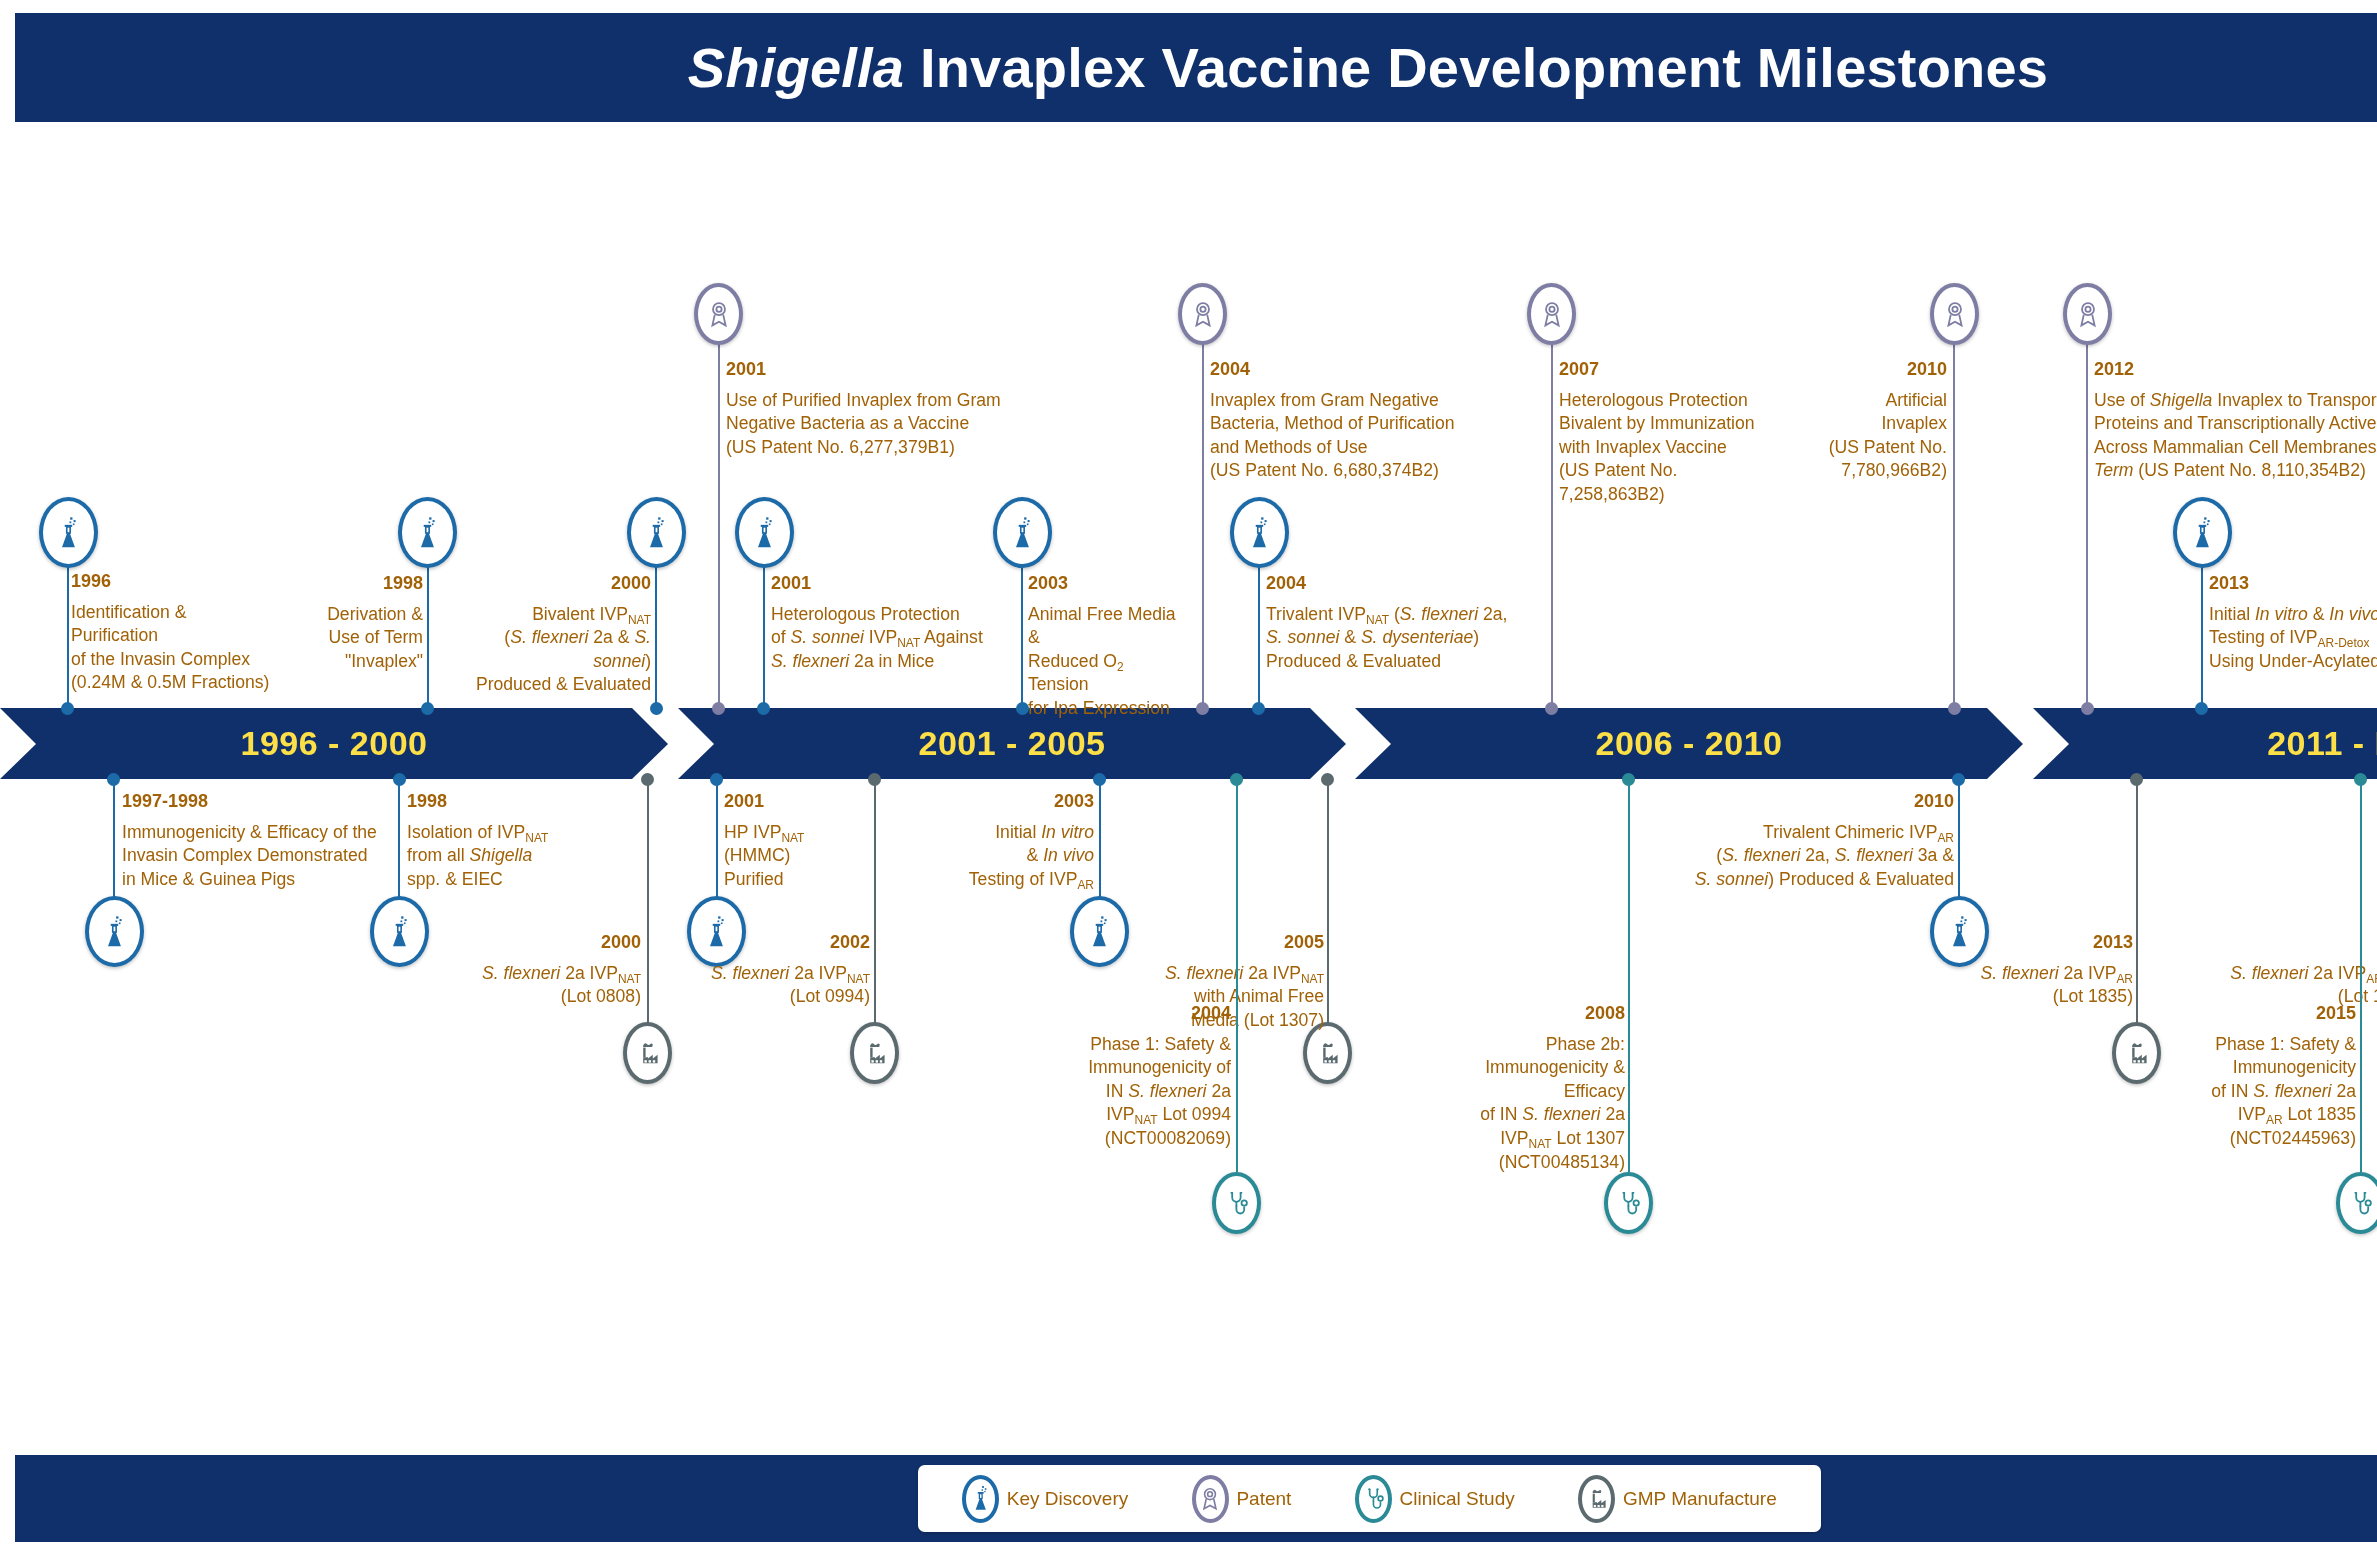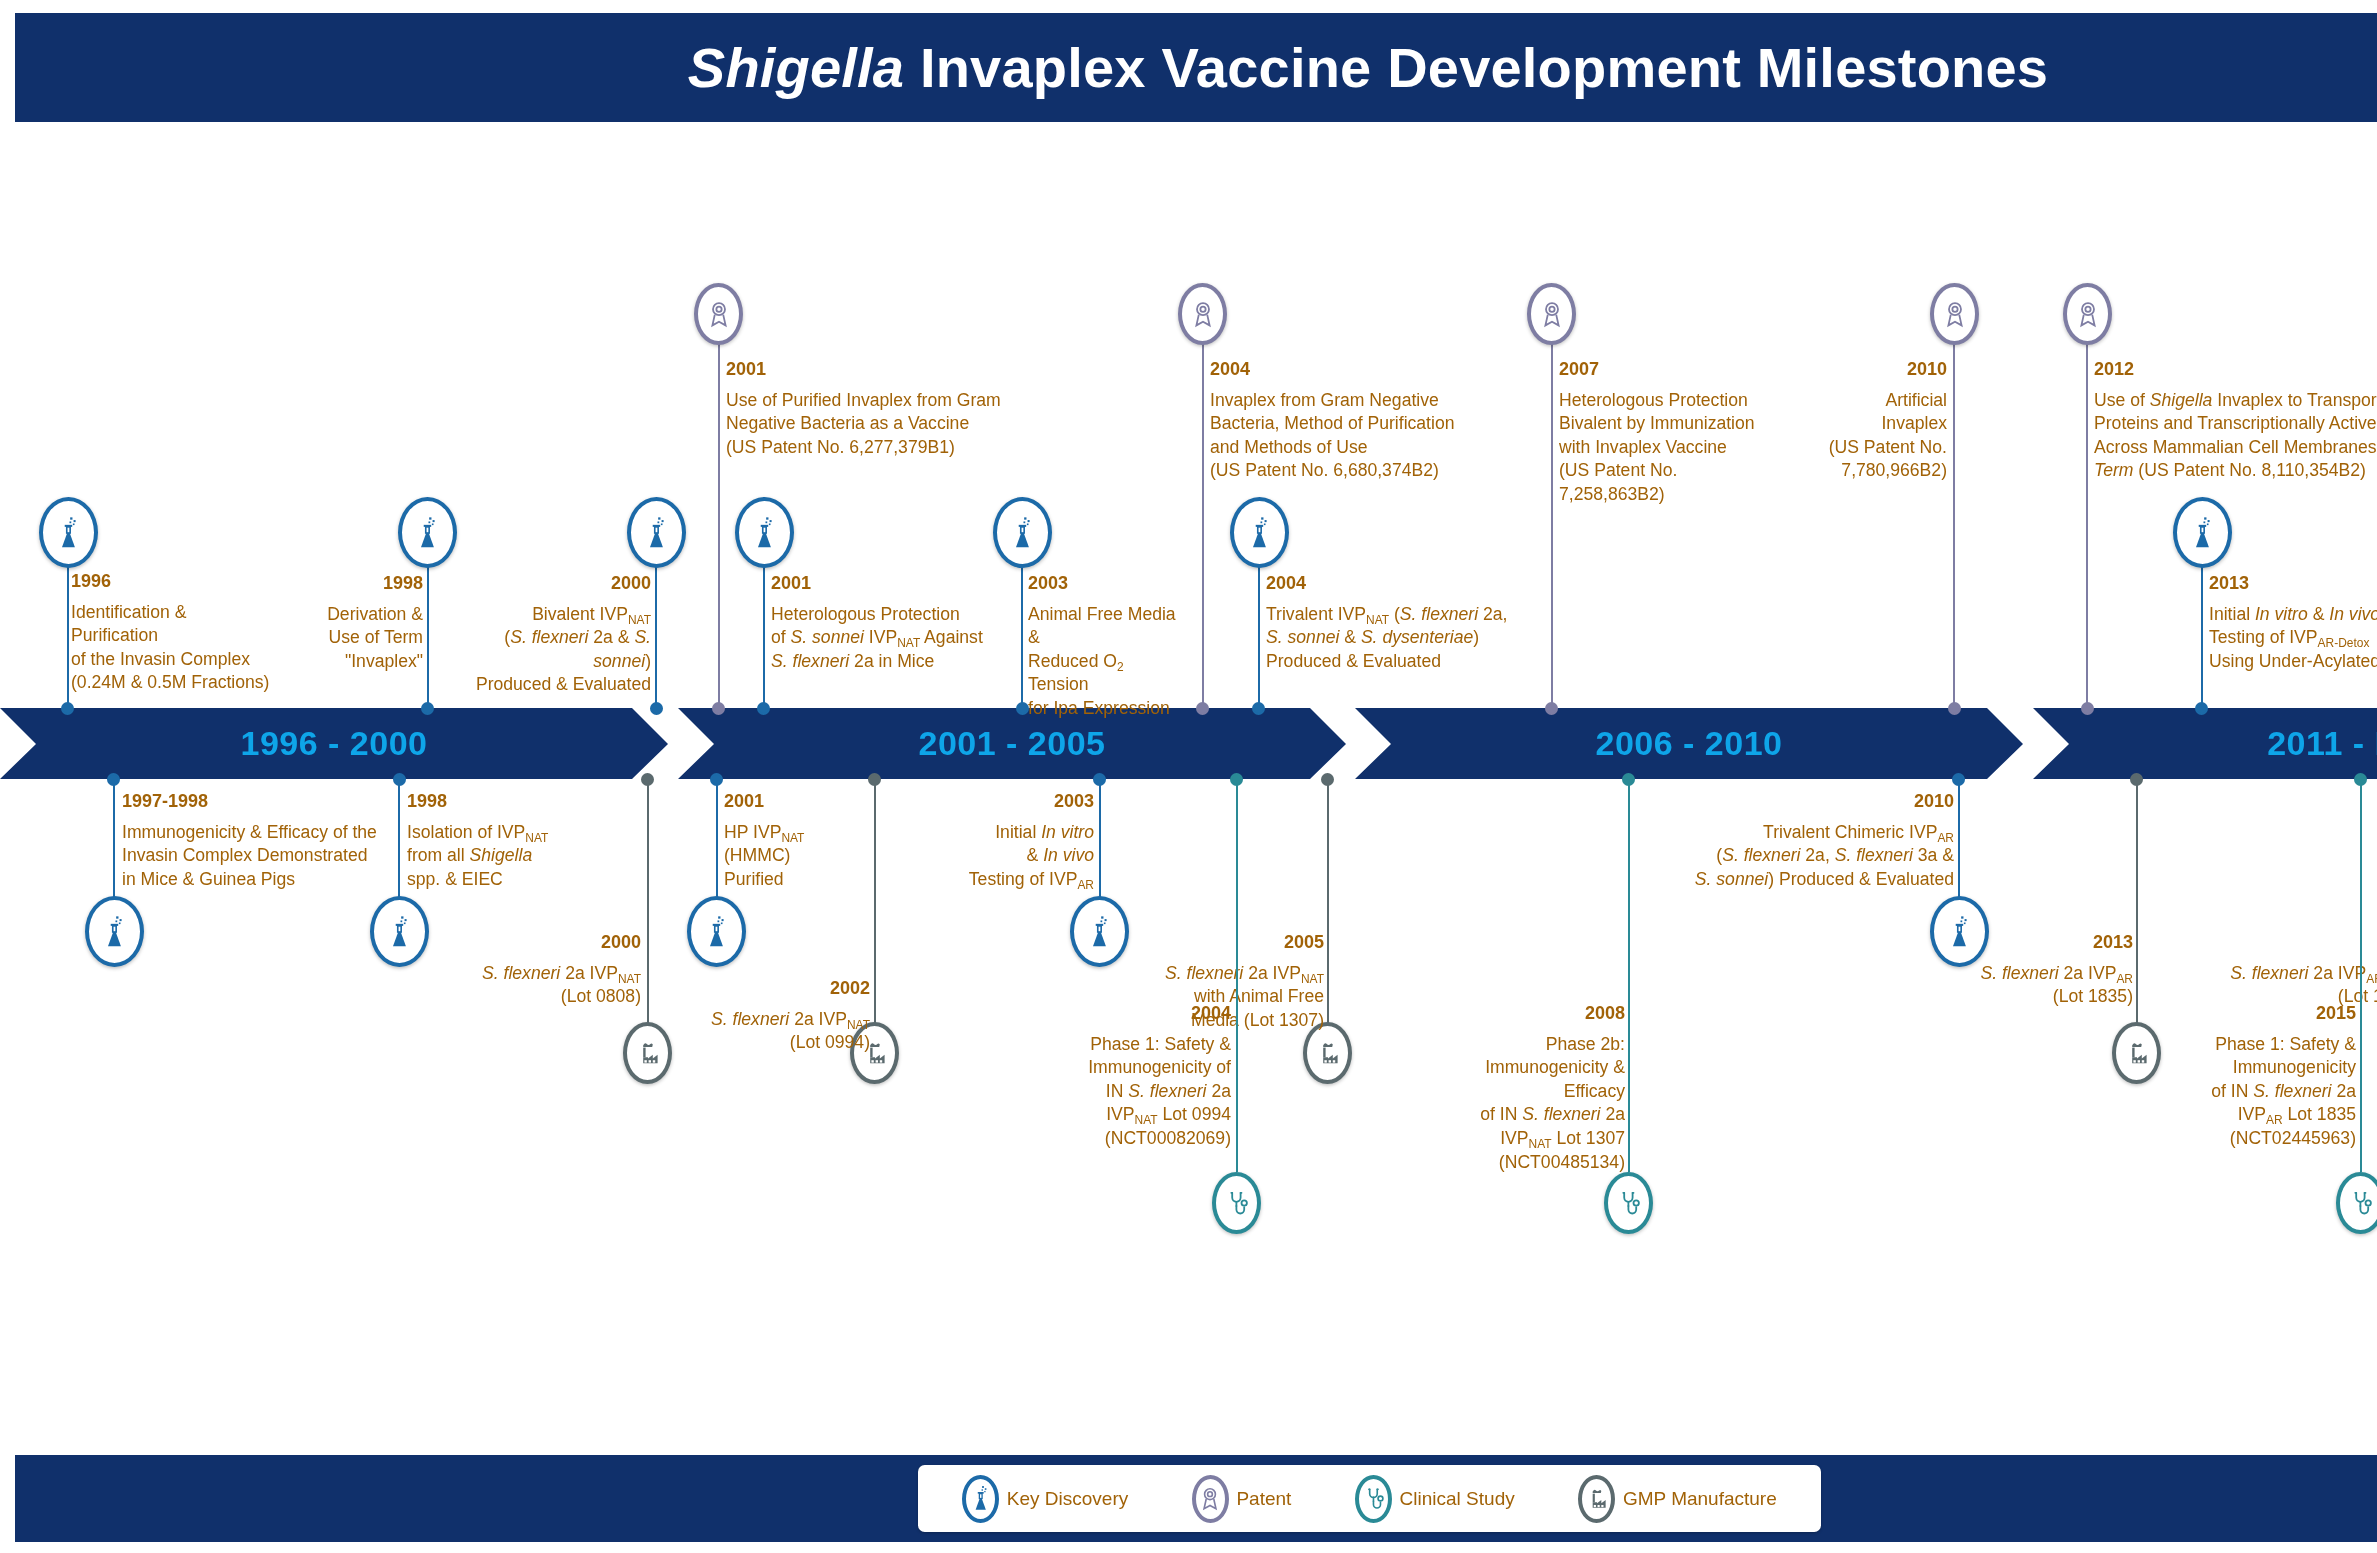--- a/index.html
+++ b/index.html
@@ -20,21 +20,21 @@
           box-shadow:0 1px 2.9px rgba(0,0,0,.25);}
   .legend-item{display:flex;align-items:center;gap:7.6px;}
   .legend-label{font-size:19px;color:#a16207;white-space:nowrap;}
   .legend-badge{width:37px;height:48px;border-radius:50%;background:#fff;
                 display:flex;align-items:center;justify-content:center;box-sizing:border-box;}
 
   
   #band{position:absolute;left:0;top:708px;width:2736px;height:71px;}
   .seg{position:absolute;top:0;height:71px;background:#10306b;
        display:flex;align-items:center;justify-content:center;}
-  .seg-label{color:#0ea5e9;font-size:34px;font-weight:bold;letter-spacing:0.5px;
+  .seg-label{color:#fde047;font-size:34px;font-weight:bold;letter-spacing:0.5px;
              position:relative;z-index:3;white-space:nowrap;}
   .seg.s1{left:0;   width:668px;
     clip-path:polygon(0 0, 632px 0, 668px 36px, 632px 71px, 0 71px, 36px 36px);}
   .seg.s2{left:678px;width:668px;
     clip-path:polygon(0 0, 632px 0, 668px 36px, 632px 71px, 0 71px, 36px 36px);}
   .seg.s3{left:1355px;width:668px;
     clip-path:polygon(0 0, 632px 0, 668px 36px, 632px 71px, 0 71px, 36px 36px);}
   .seg.s4{left:2033px;width:704px;
     clip-path:polygon(0 0, 668px 0, 704px 36px, 668px 71px, 0 71px, 36px 36px);}
 
@@ -492,21 +492,21 @@
           <g fill="currentColor">
      <path d="M12 12 q3-5 6-2 q3 3 6 0 q2-2 4 1 l-1 4 h-15 Z"></path>
      <rect x="12" y="16" width="4" height="16"></rect>
      <path d="M12 32 l0 10 h24 v-14 l-8 6 v-6 l-8 6 v-2 Z"></path>
      <rect x="14" y="37" width="4" height="4" fill="#fff"></rect>
      <rect x="21" y="37" width="4" height="4" fill="#fff"></rect>
      <rect x="28" y="37" width="4" height="4" fill="#fff"></rect>
           </g>
         </svg>
       </div>
-      <div class="txt ta-r" style="left:685px;top:976px;width:185px;">
+      <div class="txt ta-r" style="left:685px;top:930px;width:185px;">
       <span class="yr">2002</span>
         <span class="ln"><i>S. flexneri</i> 2a IVP<sub>NAT</sub></span>
         <span class="ln">(Lot 0994)</span>
       </div>
     </div>
     <div class="node c-gmp">
       <div class="stem" style="left:1327px;top:780px;height:243px;background:#5b6a6e;"></div>
       <div class="dot" style="left:1321px;top:773px;background:#5b6a6e;"></div>
       <div class="badge" style="left:1303px;top:1022px;border-color:#5b6a6e;color:#5b6a6e;">
         <svg width="24" height="30" viewBox="0 0 40 50">

